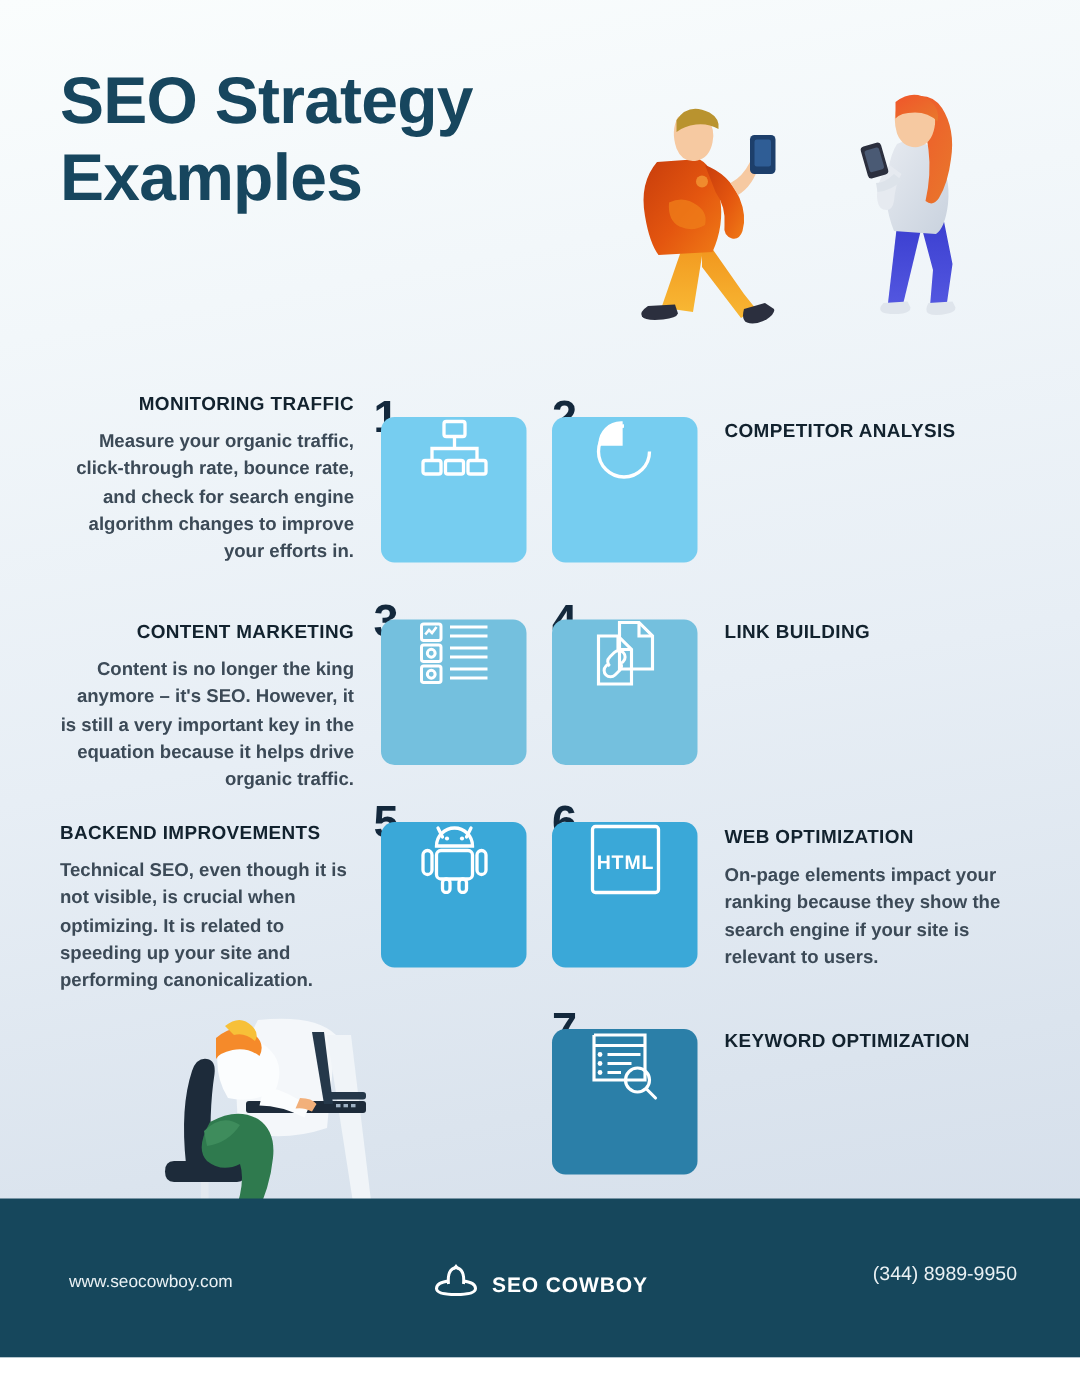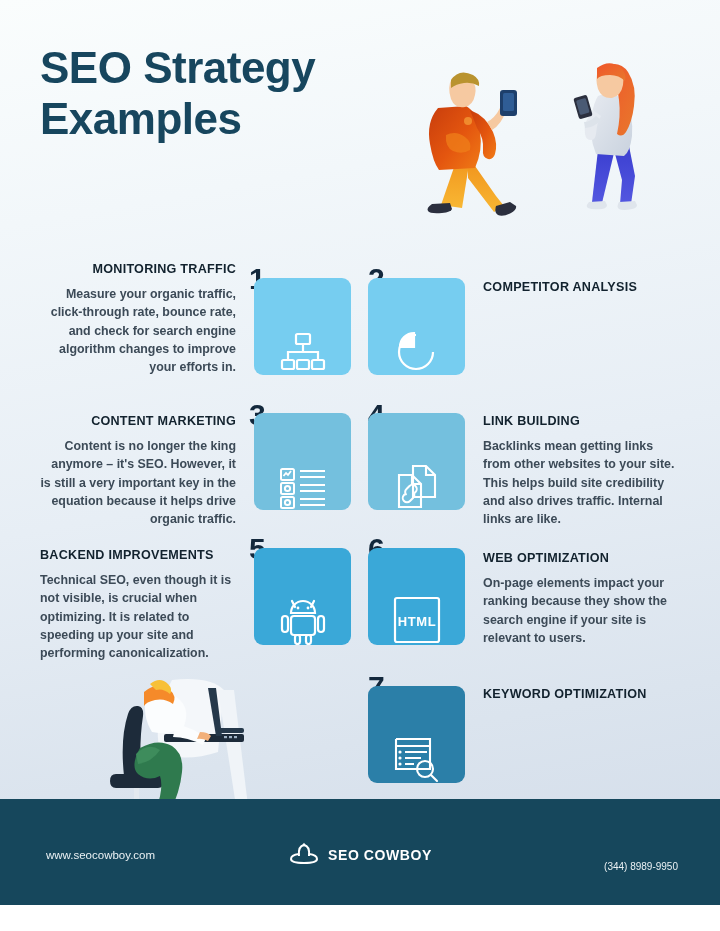--- a/index.html
+++ b/index.html
@@ -30,21 +30,21 @@
   .title .line { display:block; }
 
   
   .hero { position:absolute; left:408px; top:38px; width:290px; height:205px; }
 
   
   .tile {
     position:absolute;
     width:97px; height:97px;
     border-radius:9px;
-    display:flex; align-items:flex-end; justify-content:center;
+    display:flex; align-items:flex-start; justify-content:center;
   }
   .tile svg { display:block; }
   .num {
     position:absolute;
     font-size:30px;
     font-weight:bold;
     color:#13283c;
     line-height:1;
     font-family:"Liberation Sans", sans-serif;
   }
@@ -80,22 +80,22 @@
     font-size:11.5px; color:#eaf1f4;
   }
   .footer-brand {
     position:absolute; left:289px; top:42px;
     display:flex; align-items:center; gap:9px;
   }
   .footer-brand .brandname {
     font-size:14px; font-weight:bold; letter-spacing:0.6px; color:#ffffff;
   }
   .footer-phone {
-    position:absolute; right:42px; top:62px;
-    font-size:10px; color:#eaf1f4;
+    position:absolute; right:42px; top:42px;
+    font-size:13px; color:#eaf1f4;
   }
 </style>
 </head>
 <body>
 
 <div id="poster">
 
   <div class="title">
     <span class="line">SEO Strategy</span>
     <span class="line">Examples</span>
@@ -218,21 +218,20 @@
         <path d="M33 2 v9 h9"></path>
         <path d="M6 11 h13 l9 9 v23 h-22 z"></path>
         <path d="M19 11 v9 h9"></path>
         <path d="M13.5 31 a4 4 0 0 1 0 -6 l3 -3 a4 4 0 0 1 6 6 l-1 1" stroke-width="2"></path>
         <path d="M20 28 a4 4 0 0 1 0 6 l-3 3 a4 4 0 0 1 -6 -6 l1 -1" stroke-width="2"></path>
       </svg>
     </span>
   </div>
   <div class="block" style="left:483px; top:414px;">
     <h3>LINK BUILDING</h3>
-    <p>Backlinks mean getting links from other websites to your site. This helps build site credibility and also drives traffic. Internal links are like.</p>
   </div>
 
   <div class="block" style="left:40px; top:548px;">
     <h3>BACKEND IMPROVEMENTS</h3>
     <p>Technical SEO, even though it is not visible, is crucial when optimizing. It is related to speeding up your site and performing canonicalization.</p>
   </div>
   <div class="num" style="left:249px; top:534px;">5</div>
   <div class="tile" style="left:254px; top:548px; background:#3aa8d8;">
     <span>
       <svg width="46" height="48" viewBox="0 0 46 48" fill="none" stroke="#ffffff" stroke-width="2.2">

